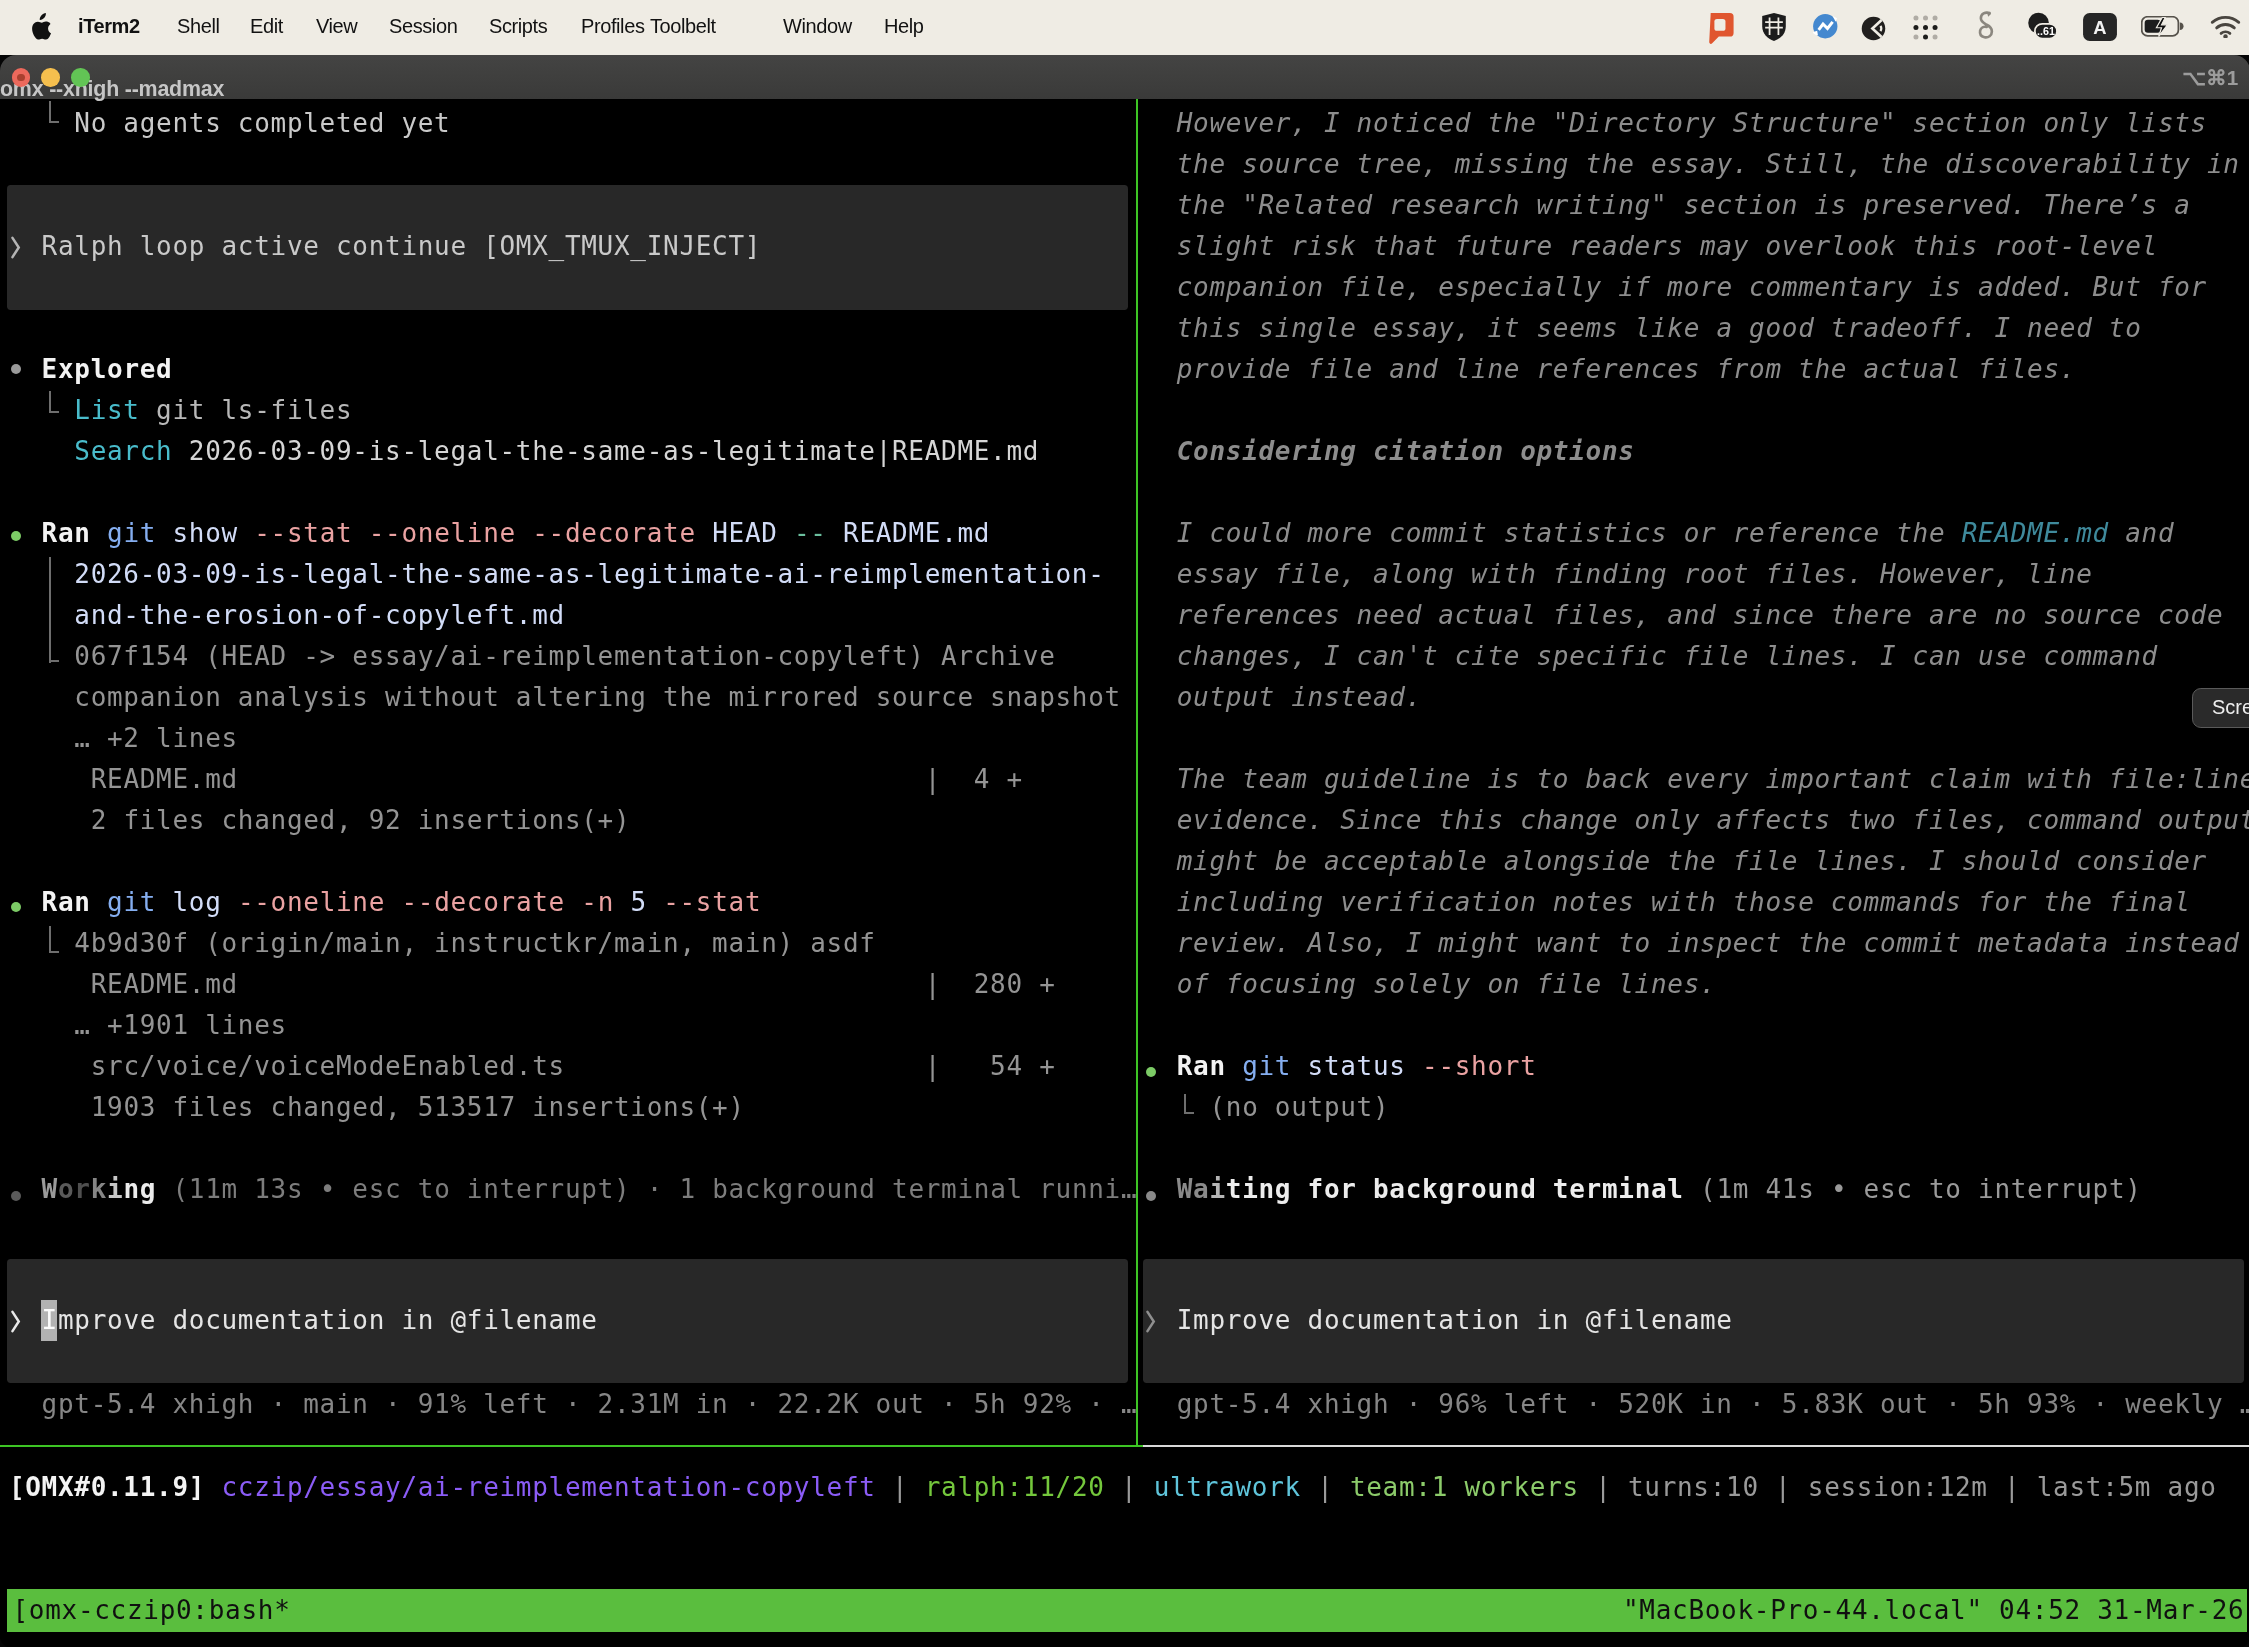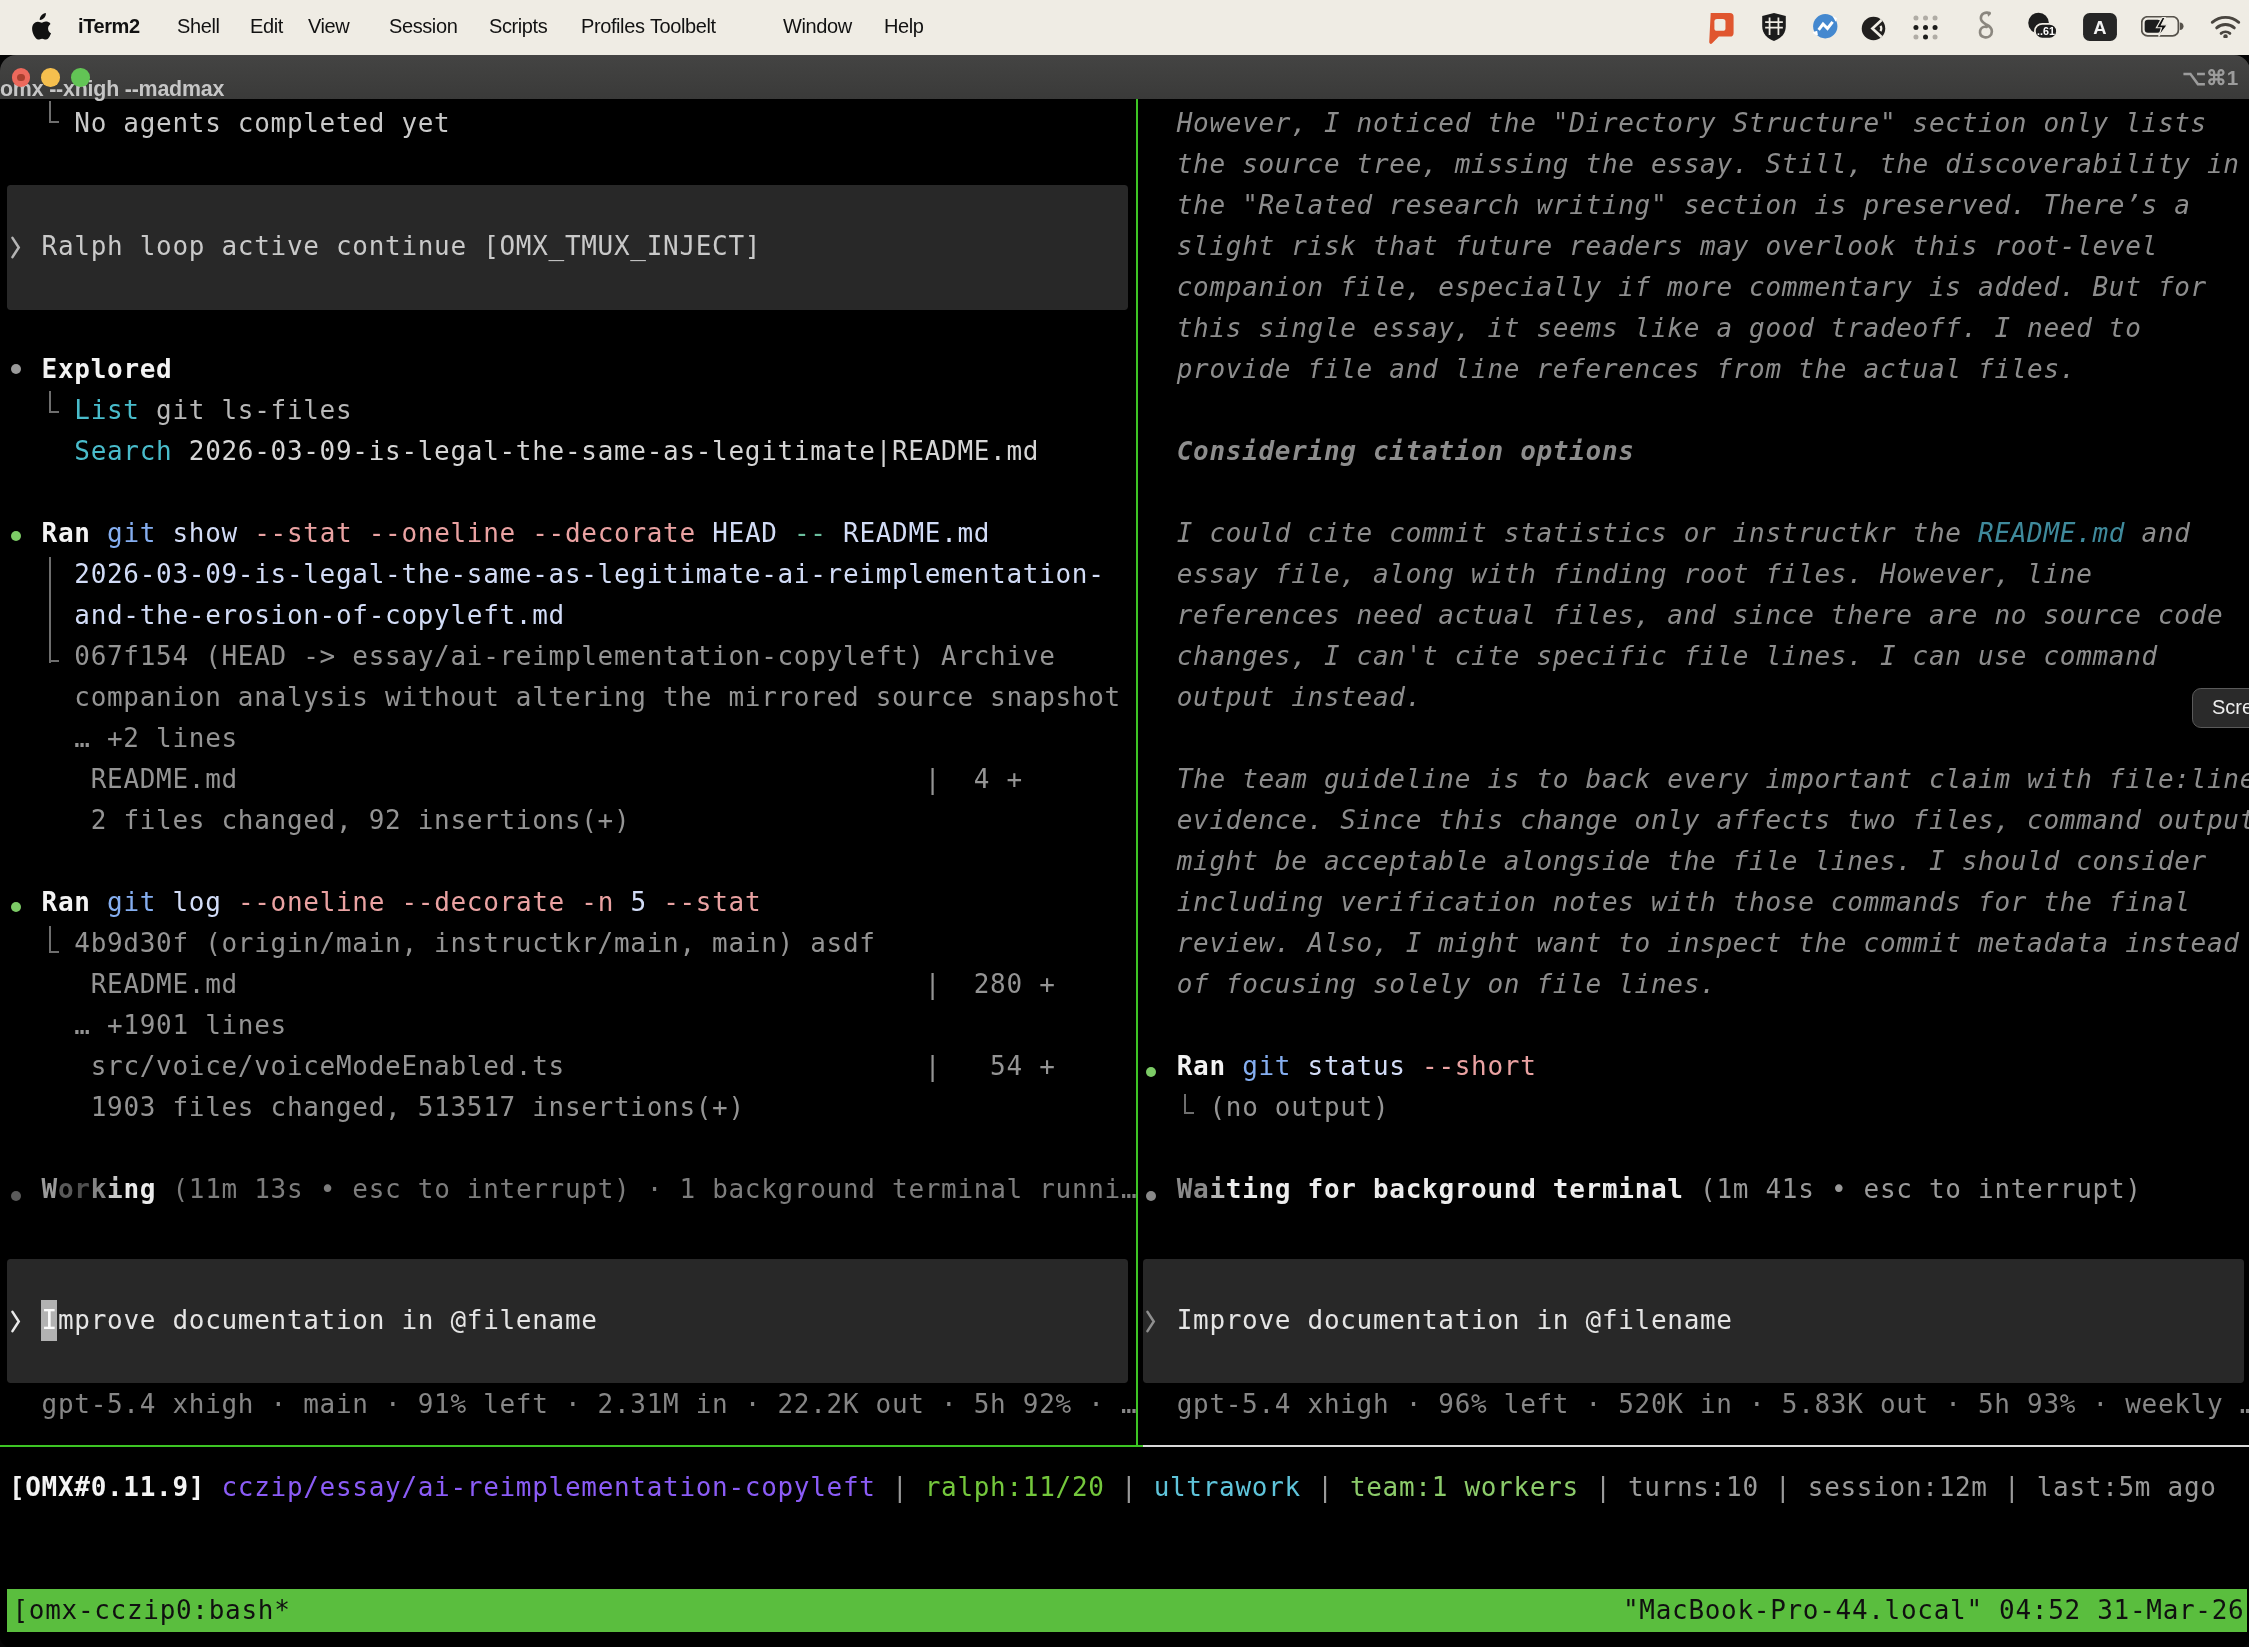--- a/index.html
+++ b/index.html
@@ -43,21 +43,21 @@
 <div class="tlb" style="left:41px;background:#f5bf4e"></div>
 <div class="tlb" style="left:71px;background:#62c455"></div>
 <div class="title">omx --xhigh --madmax</div>
 <div class="keys">⌥⌘1</div>
 </div>
   </div>
 <div class="mb">
 <span style="left:78px;font-weight:700">iTerm2</span>
 <span style="left:177px;font-weight:400">Shell</span>
 <span style="left:250px;font-weight:400">Edit</span>
-<span style="left:308px;font-weight:400">View</span>
+<span style="left:316px;font-weight:400">View</span>
 <span style="left:389px;font-weight:400">Session</span>
 <span style="left:489px;font-weight:400">Scripts</span>
 <span style="left:581px;font-weight:400">Profiles</span>
 <span style="left:650px;font-weight:400">Toolbelt</span>
 <span style="left:783px;font-weight:400">Window</span>
 <span style="left:884px;font-weight:400">Help</span>
 
 <svg class="ic" style="left:29.5px;top:12.5px" width="23.6" height="29" viewBox="0 0 32 39">
 <path fill="#111" d="M21.5 0c.3 2.4-.7 4.7-2.1 6.4-1.5 1.8-3.9 3.1-6.2 2.9-.3-2.3.8-4.6 2.2-6.2C16.9 1.4 19.4.2 21.5 0z"></path>
 <path fill="#111" d="M24.5 20.6c0-4 3.3-5.9 3.4-6-1.9-2.7-4.8-3.1-5.8-3.1-2.5-.3-4.8 1.5-6.1 1.5-1.3 0-3.2-1.4-5.2-1.4-2.7 0-5.2 1.6-6.6 4-2.8 4.9-.7 12.2 2 16.2 1.3 2 2.9 4.2 5 4.1 2-.1 2.8-1.3 5.2-1.3 2.4 0 3.1 1.3 5.2 1.2 2.2 0 3.5-2 4.8-3.9 1.5-2.2 2.1-4.4 2.2-4.5-.1 0-4.1-1.6-4.1-6.8z"></path>
@@ -159,21 +159,21 @@
 <pre style="left:1144px;top:103px">  <span class="th">However, I noticed the "Directory Structure" section only lists</span>
   <span class="th">the source tree, missing the essay. Still, the discoverability in</span>
   <span class="th">the "Related research writing" section is preserved. There’s a</span>
   <span class="th">slight risk that future readers may overlook this root-level</span>
   <span class="th">companion file, especially if more commentary is added. But for</span>
   <span class="th">this single essay, it seems like a good tradeoff. I need to</span>
   <span class="th">provide file and line references from the actual files.</span>
 
   <span class="thb">Considering citation options</span>
 
-  <span class="th">I could cite commit statistics or instructkr the </span><span class="lk">README.md</span><span class="th"> and</span>
+  <span class="th">I could more commit statistics or reference the </span><span class="lk">README.md</span><span class="th"> and</span>
   <span class="th">essay file, along with finding root files. However, line</span>
   <span class="th">references need actual files, and since there are no source code</span>
   <span class="th">changes, I can't cite specific file lines. I can use command</span>
   <span class="th">output instead.</span>
 
   <span class="th">The team guideline is to back every important claim with file:line</span>
   <span class="th">evidence. Since this change only affects two files, command output</span>
   <span class="th">might be acceptable alongside the file lines. I should consider</span>
   <span class="th">including verification notes with those commands for the final</span>
   <span class="th">review. Also, I might want to inspect the commit metadata instead</span>

